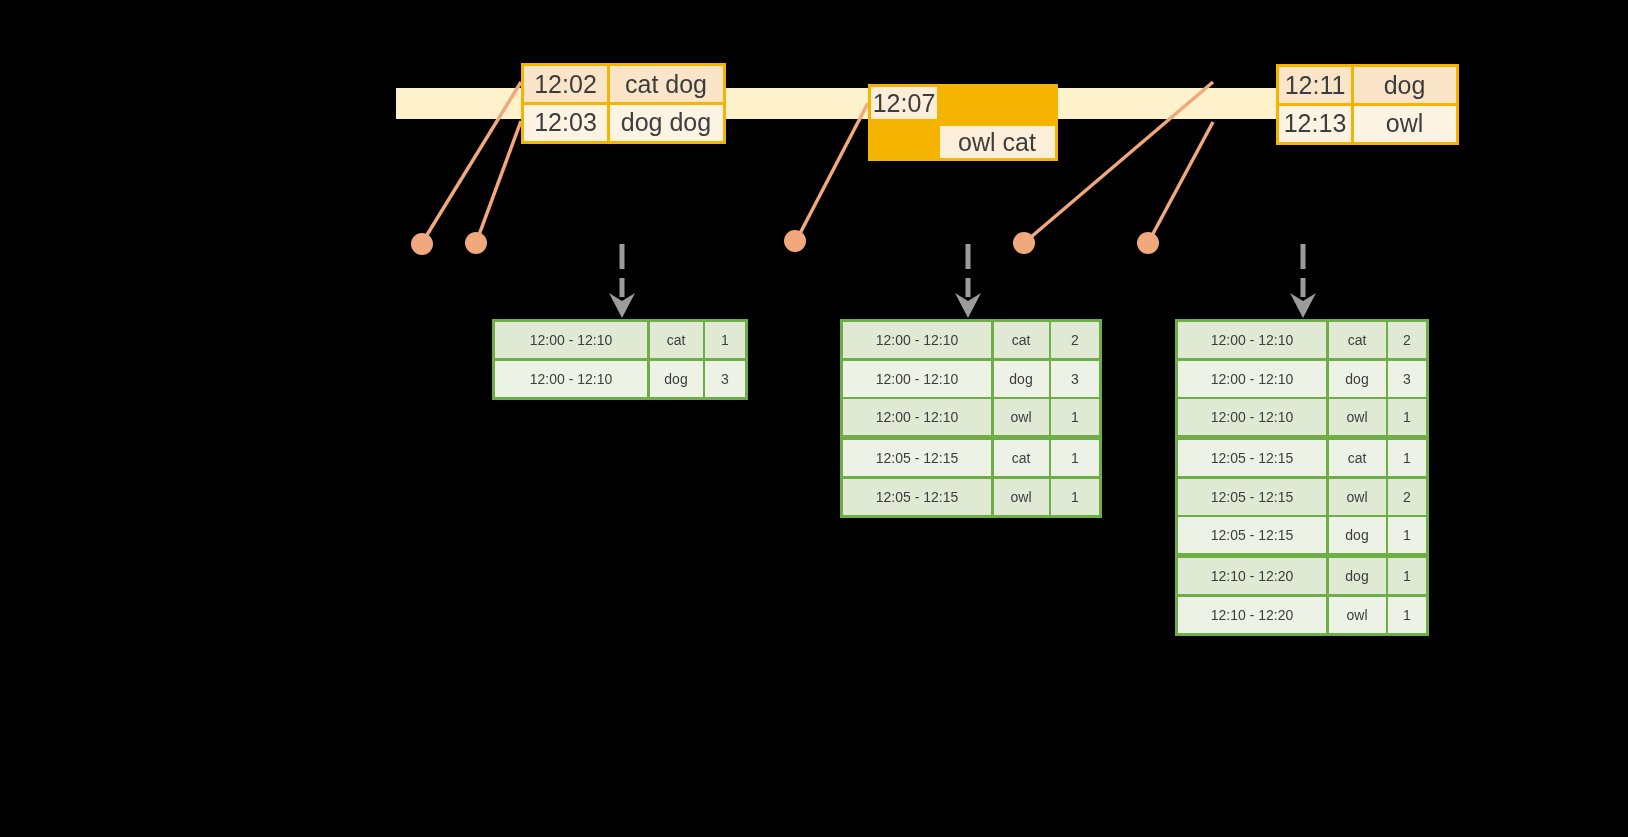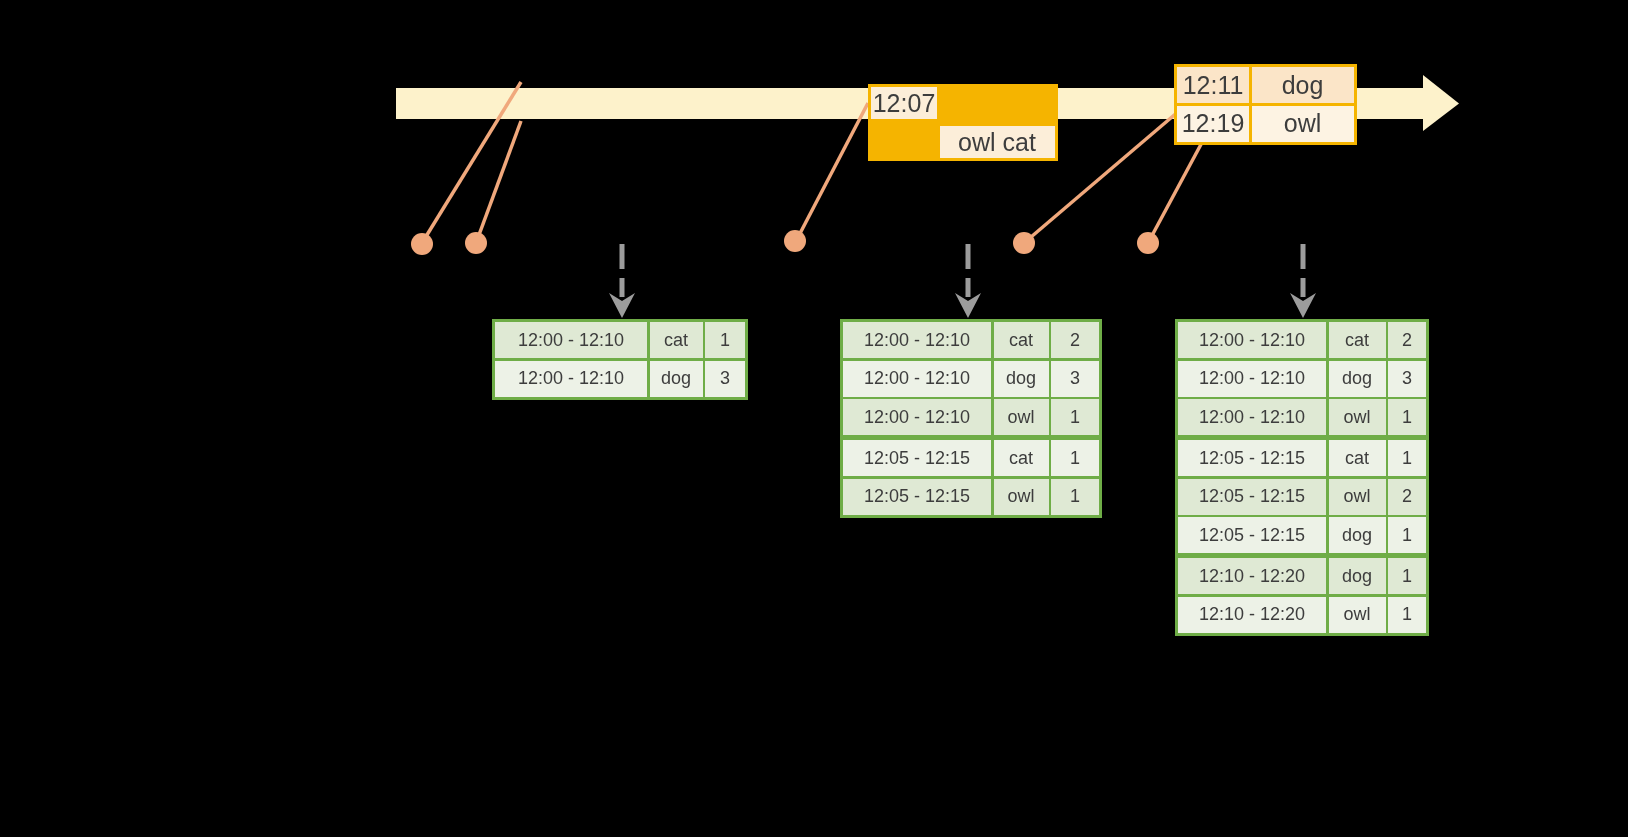--- a/index.html
+++ b/index.html
@@ -36,31 +36,31 @@
   .ecell{display:flex;align-items:center;justify-content:center;
          font-size:25px;color:var(--table_text_color);white-space:nowrap}
   #event-table-1{left:521px;top:63px}
   #event-table-1 .ecell{height:36px}
   #event-table-1 .c0{width:83px}
   #event-table-1 .c1{width:113px}
   #event-table-2{left:868px;top:84px}
   #event-table-2 .ecell{height:32px}
   #event-table-2 .c0{width:66px}
   #event-table-2 .c1{width:115px}
-  #event-table-3{left:1174px;top:64px}
+  #event-table-3{left:1276px;top:64px}
   #event-table-3 .ecell{height:36px}
   #event-table-3 .c0{width:72px}
   #event-table-3 .c1{width:102px}
 
   
   .rtable{position:absolute;border:3.5px solid var(--result_table_border);
           background:var(--result_table_border);display:flex;flex-direction:column}
   .rrow{display:flex;gap:2.5px}
   .rcell{display:flex;align-items:center;justify-content:center;height:36px;
-         font-size:18px;color:var(--table_text_color);white-space:nowrap}
+         font-size:14px;color:var(--table_text_color);white-space:nowrap}
   #result-table-1{left:492px;top:319px}
   #result-table-1 .c0{width:152px}
   #result-table-1 .c1{width:53px}
   #result-table-1 .c2{width:40px}
   #result-table-2{left:840px;top:319px}
   #result-table-2 .c0{width:148px}
   #result-table-2 .c1{width:55px}
   #result-table-2 .c2{width:48px}
   #result-table-3{left:1175px;top:319px}
   #result-table-3 .c0{width:148px}
@@ -96,33 +96,43 @@
     <g>
       <line class="trig" x1="968" y1="244" x2="968" y2="297"></line>
       <path class="trighead" d="M955 293 L968 318 L981 293 L968 301 Z"></path>
     </g>
     <g>
       <line class="trig" x1="1303" y1="244" x2="1303" y2="297"></line>
       <path class="trighead" d="M1290 293 L1303 318 L1316 293 L1303 301 Z"></path>
     </g>
   </svg>
 
+  <div id="event-table-1" class="etable">
+      <div class="erow">
+        <div class="ecell c0" style="background: var(--event_row_fill_dark);">12:02</div>
+        <div class="ecell c1" style="background: var(--event_row_fill_dark);">cat dog</div>
+      </div>
+      <div class="erow">
+        <div class="ecell c0" style="background: var(--event_row_fill_light);">12:03</div>
+        <div class="ecell c1" style="background: var(--event_row_fill_light);">dog dog</div>
+      </div>
+    </div>
   <div id="event-table-2" class="etable">
       <div class="erow">
         <div class="ecell c0" style="background: var(--event_row_fill_single);">12:07</div>
         <div class="ecell c1" style="background: var(--event_row_fill_single); margin-top: 39px;">owl cat</div>
       </div>
     </div>
   <div id="event-table-3" class="etable">
       <div class="erow">
         <div class="ecell c0" style="background: var(--event_row_fill_dark);">12:11</div>
         <div class="ecell c1" style="background: var(--event_row_fill_dark);">dog</div>
       </div>
       <div class="erow">
-        <div class="ecell c0" style="background: var(--event_row_fill_light);">12:19</div>
+        <div class="ecell c0" style="background: var(--event_row_fill_light);">12:13</div>
         <div class="ecell c1" style="background: var(--event_row_fill_light);">owl</div>
       </div>
     </div>
 
   <div id="result-table-1" class="rtable">
       <div class="rrow">
         <div class="rcell c0" style="background: var(--result_row_fill_dark);">12:00 - 12:10</div>
         <div class="rcell c1" style="background: var(--result_row_fill_dark);">cat</div>
         <div class="rcell c2" style="background: var(--result_row_fill_dark);">1</div>
       </div>

